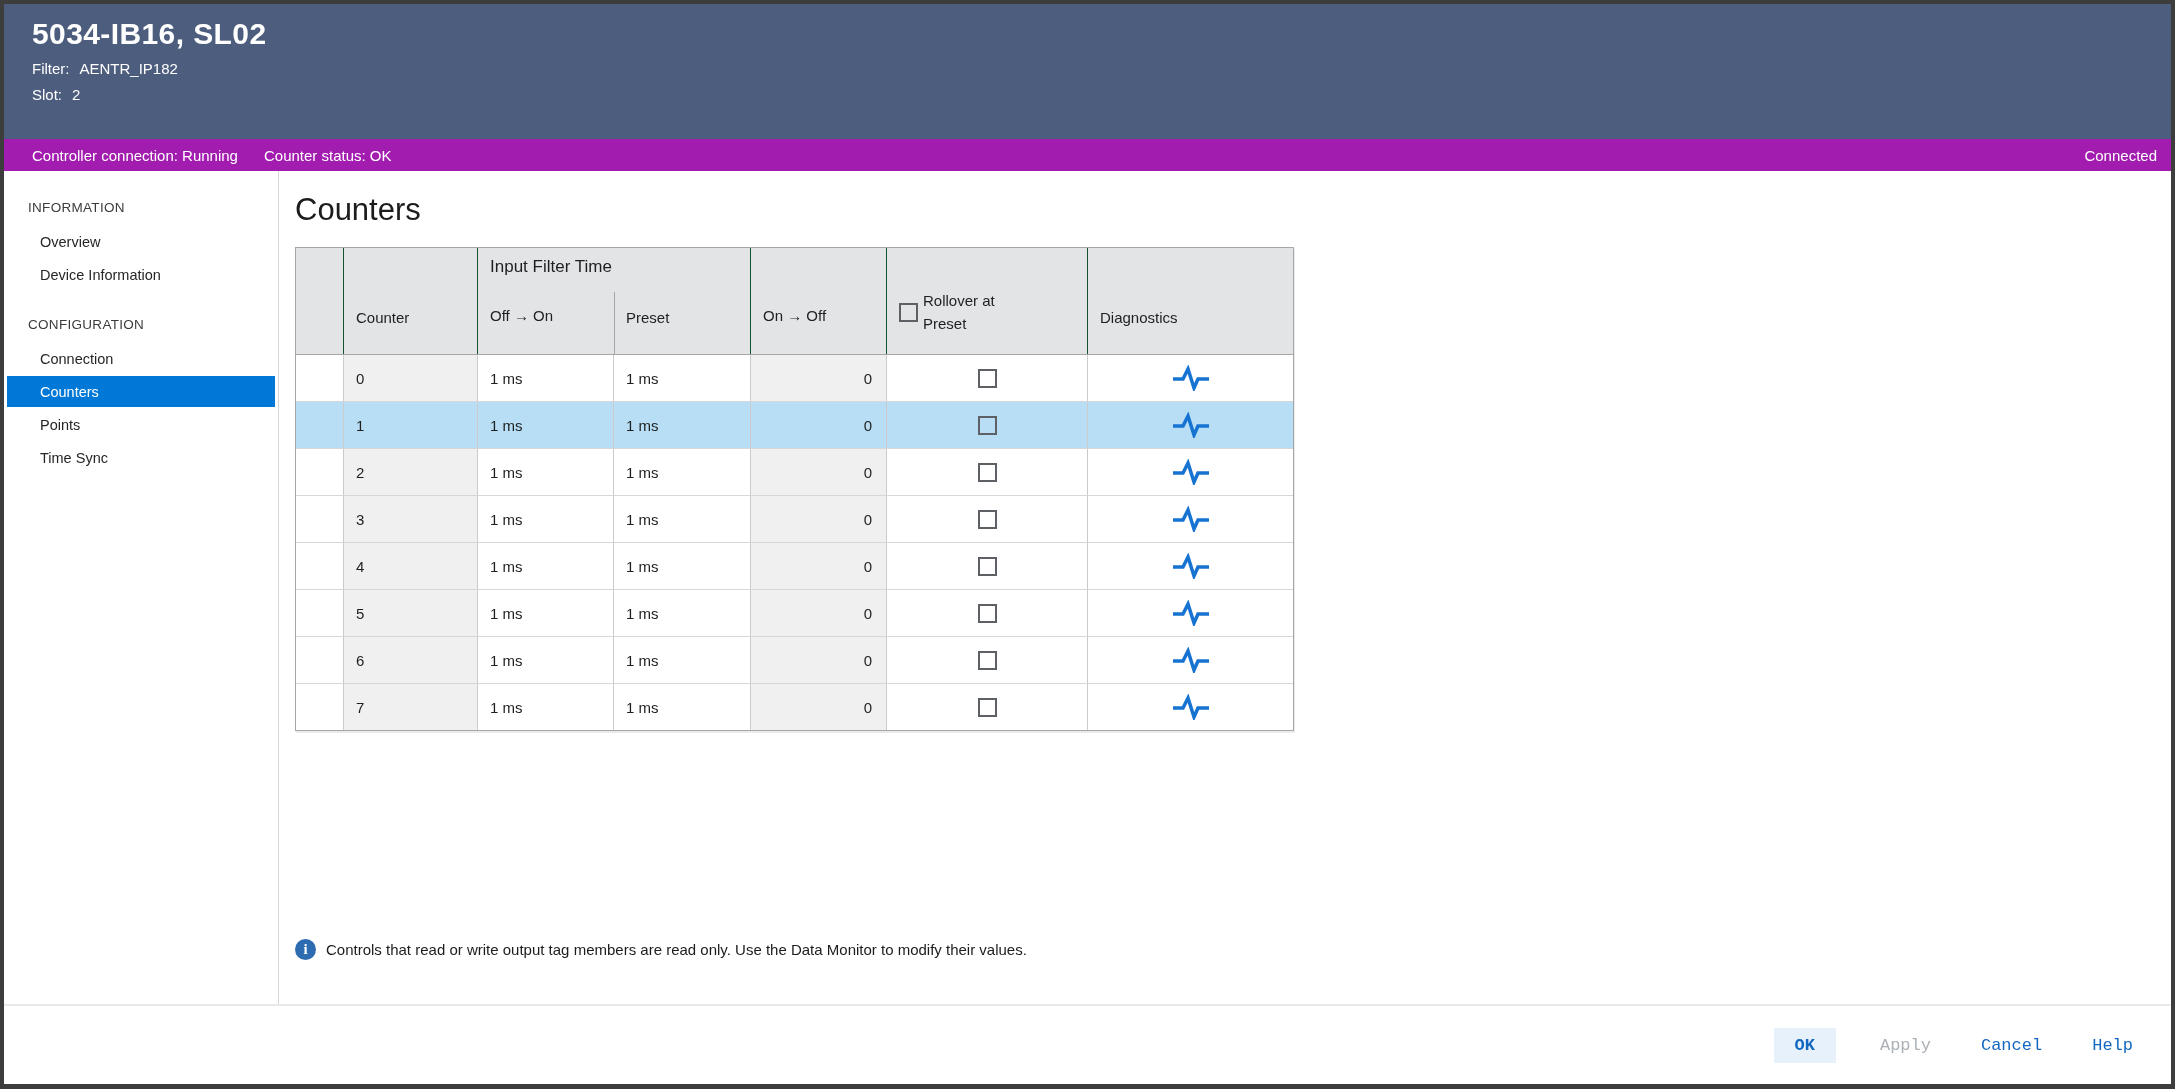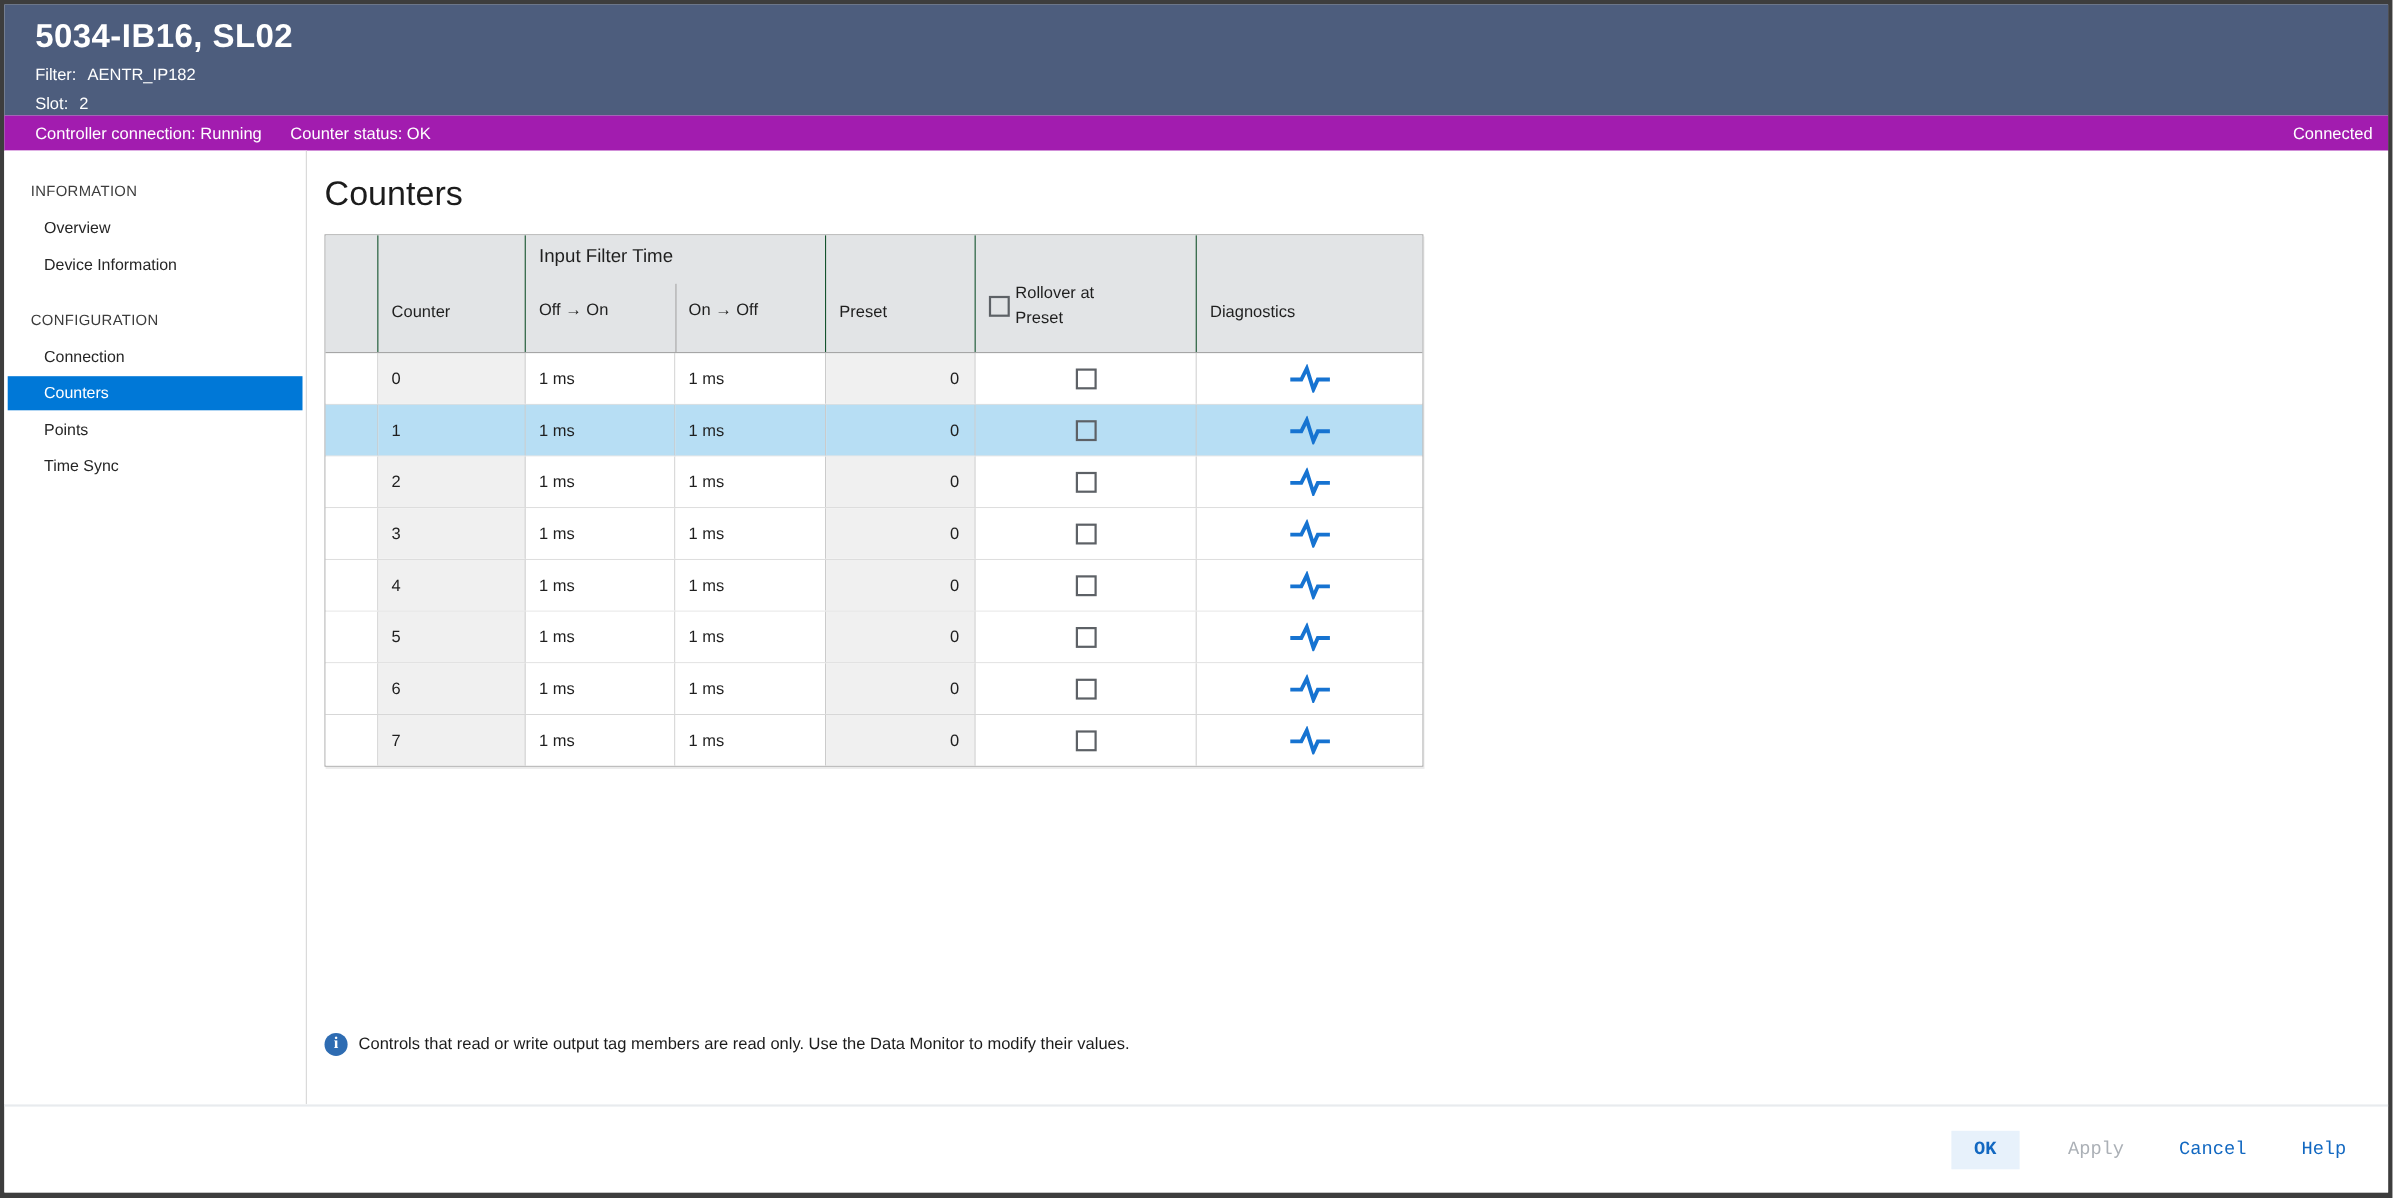--- a/index.html
+++ b/index.html
@@ -8,21 +8,21 @@
 
   .window {
     width:2175px; height:1089px;
     border:4px solid #3d3d3d; border-bottom-width:5px;
     background:#ffffff;
     display:flex; flex-direction:column;
   }
 
   
   .titlebar {
-    height:101px; background:#4d5d7d; color:#ffffff;
+    height:135px; background:#4d5d7d; color:#ffffff;
     padding:13px 0 0 28px; flex:0 0 auto;
   }
   .titlebar .title { font-size:30px; font-weight:bold; letter-spacing:0.4px; }
   .titlebar .meta-line { font-size:15px; margin-top:9px; display:flex; }
   .titlebar .meta-label { margin-right:10px; }
 
   
   .statusbar {
     height:32px; background:#a21caf; color:#ffffff;
     display:flex; align-items:center; font-size:15px;
@@ -178,22 +178,22 @@
 
     <div class="content">
       <div class="page-title">Counters</div>
 
       <div class="grid-table">
 
         <div class="thead">
           <div class="hcell bordered"></div>
           <div class="hcell bordered low">Counter</div>
           <div class="hcell sub">Off → On</div>
+          <div class="hcell bordered low">Preset</div>
           <div class="hcell bordered sub">On → Off</div>
-          <div class="hcell bordered low">Preset</div>
           <div class="hcell bordered roll-head">
             <span class="cb"></span>
             <span class="roll-text">Rollover at Preset</span>
           </div>
           <div class="hcell low">Diagnostics</div>
           <div class="group-label">Input Filter Time</div>
           <div class="subdivider"></div>
         </div>
 
         <div class="trow">

